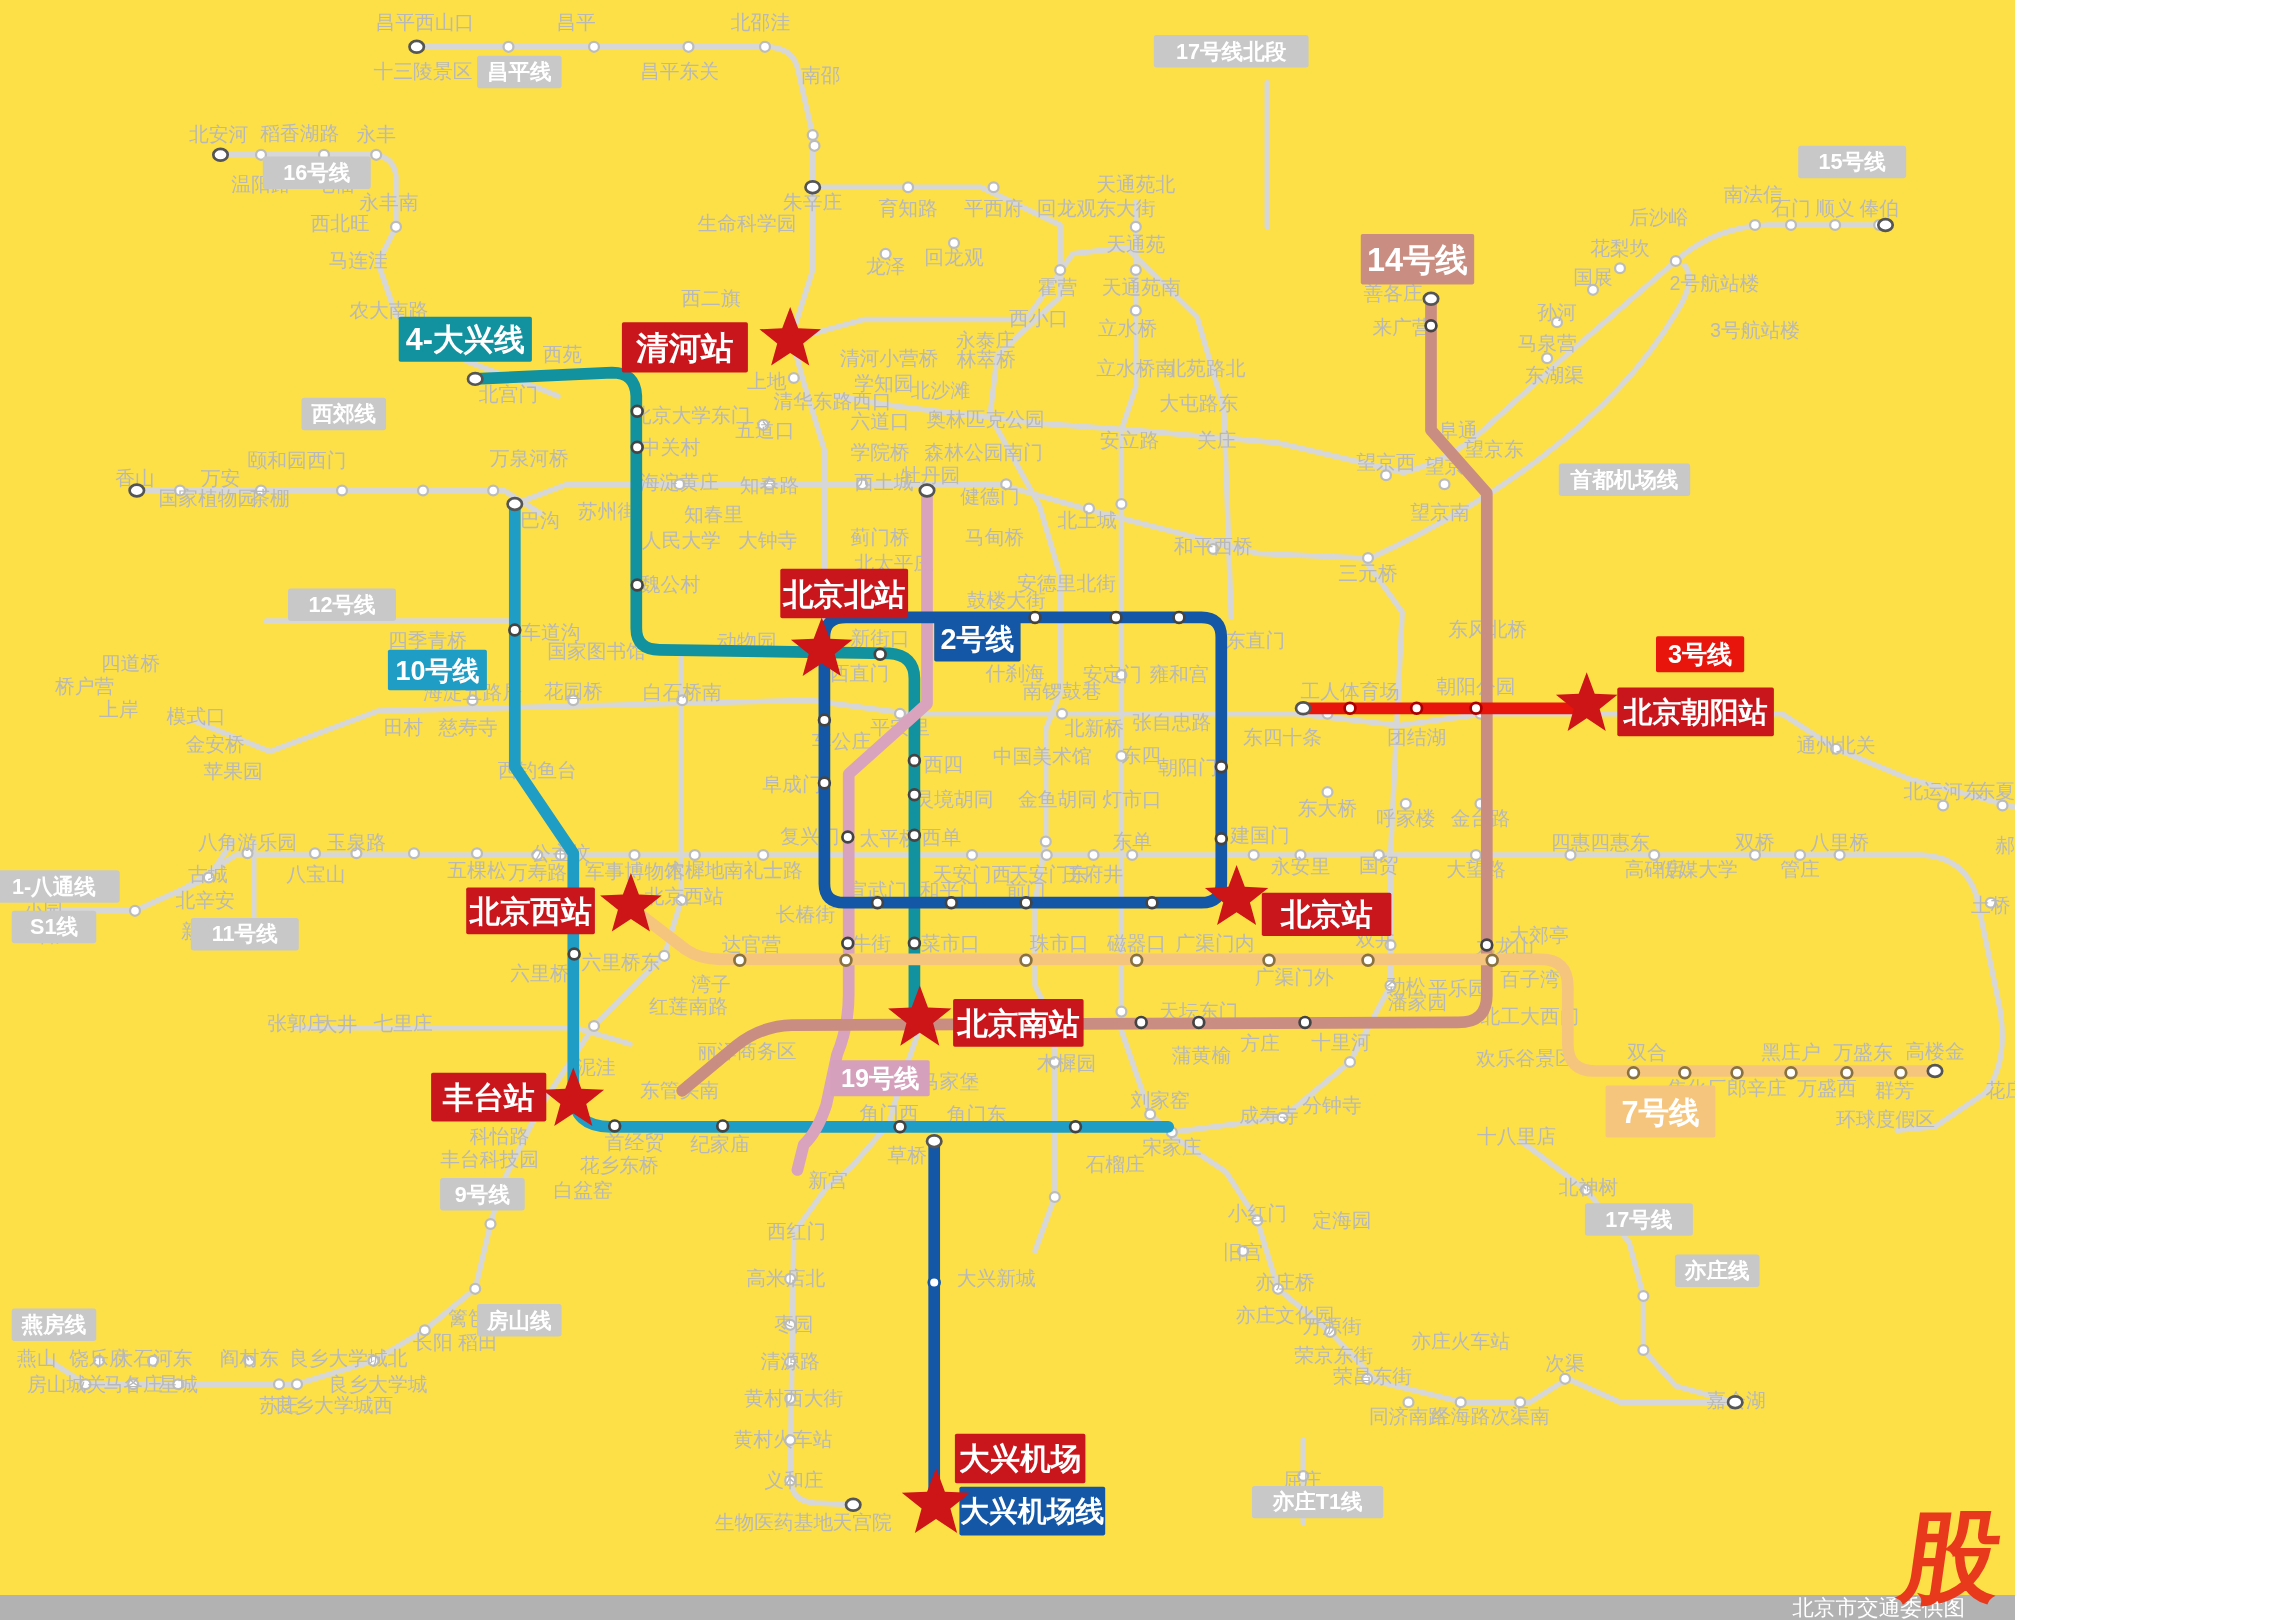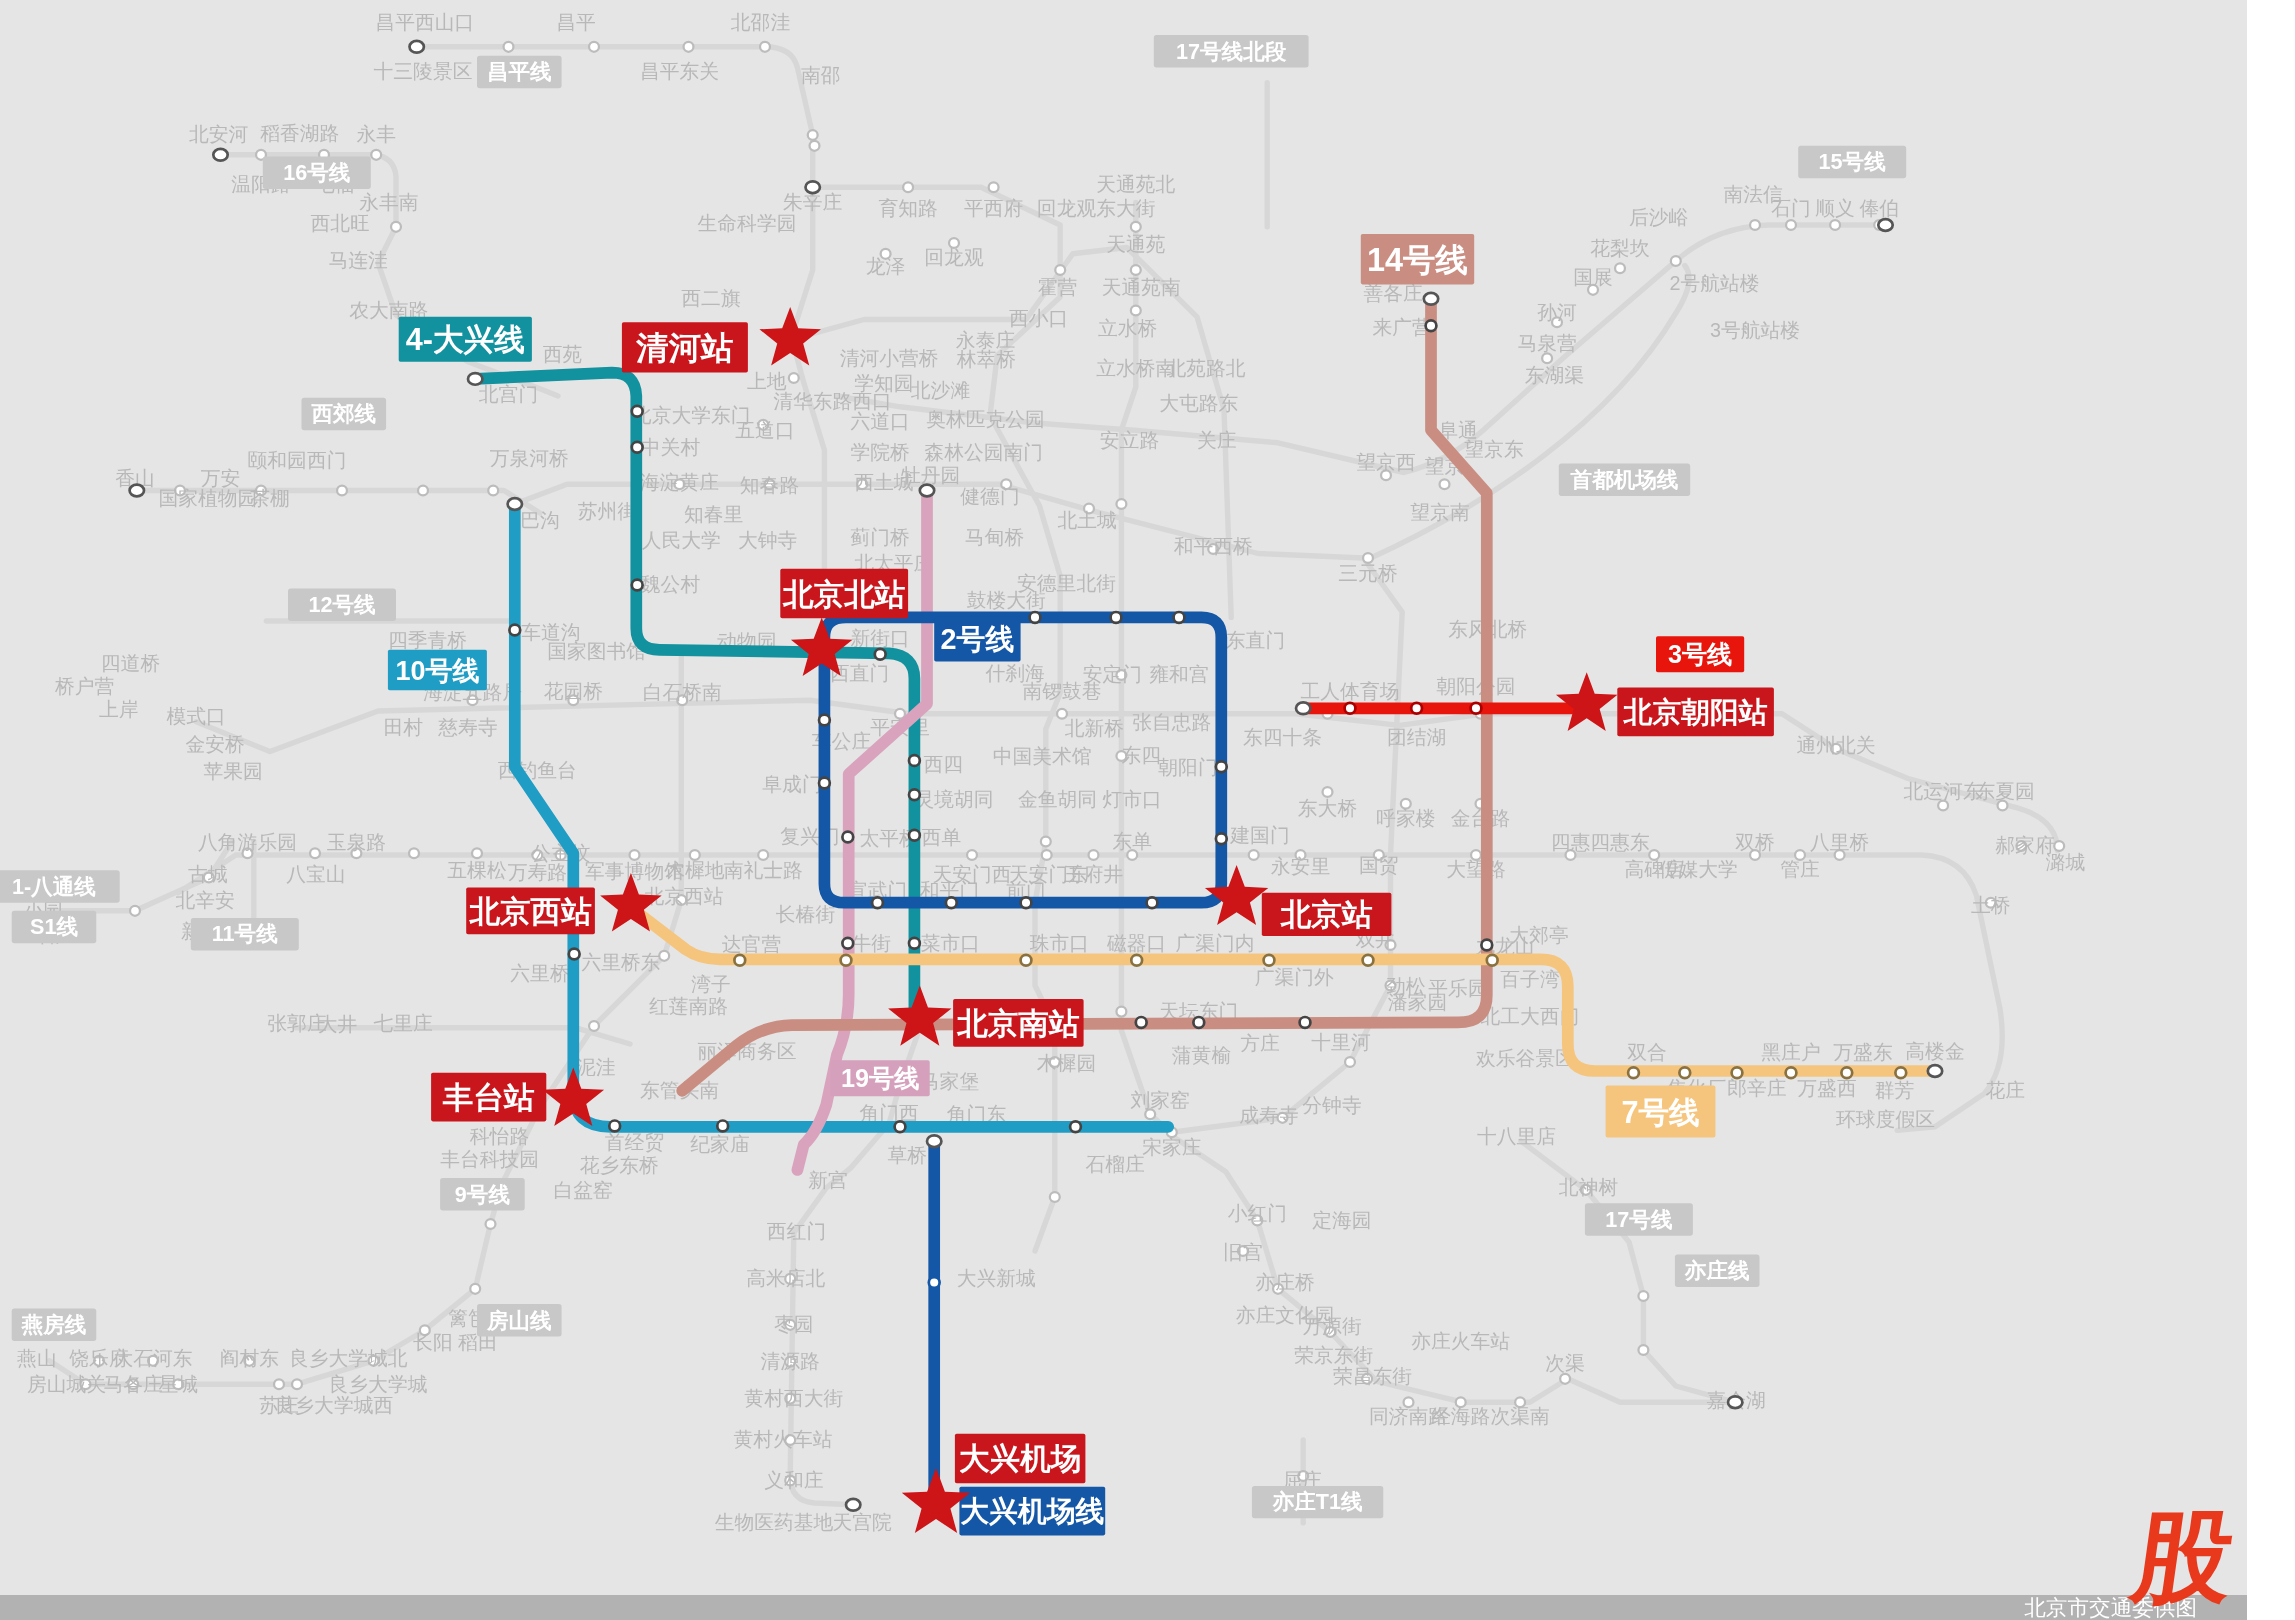--- a/index.html
+++ b/index.html
@@ -1,16 +1,16 @@
 <!DOCTYPE html>
 <html style="font-size:14.4px"><head>
 <meta charset="utf-8">
 <style>
   html,body{margin:0;padding:0;background:#fff;}
-  .stage{position:relative;width:2247px;height:1620px;background:#e5e5e5;overflow:hidden;
+  .stage{position:relative;width:2015px;height:1620px;background:#fde047;overflow:hidden;
          font-family:"Liberation Sans",sans-serif;}
   .stage svg{position:absolute;left:0;top:0;}
   .map-title{position:absolute;top:76px;left:50%;transform:translateX(-50%);
     font-family:"Liberation Serif",serif;font-weight:bold;font-size:74px;letter-spacing:3.6px;
     color:#000;white-space:nowrap;}
   .footer-bar{position:absolute;left:0;top:1595px;width:100%;height:25px;background:#b2b2b2;
     display:flex;align-items:center;justify-content:flex-end;box-sizing:border-box;padding-right:50px;}
   .footer-credit{color:#fff;font-size:21.6px;}
   .corner-logo{position:absolute;right:14.4px;top:1507px;font-size:99px;line-height:1;
     font-weight:bold;color:#e8391d;transform:skewX(-8deg);}

